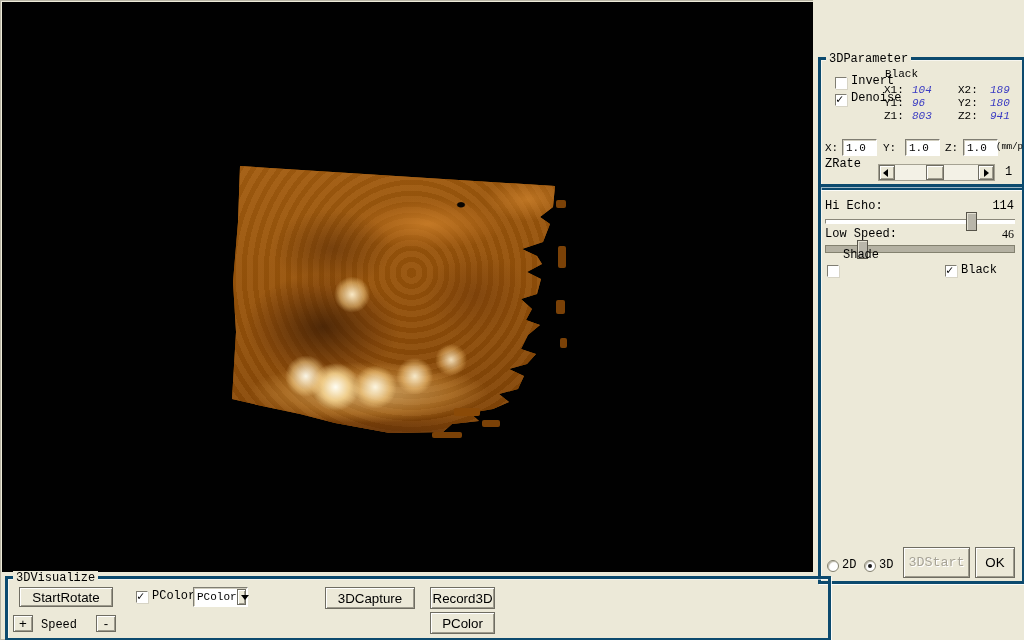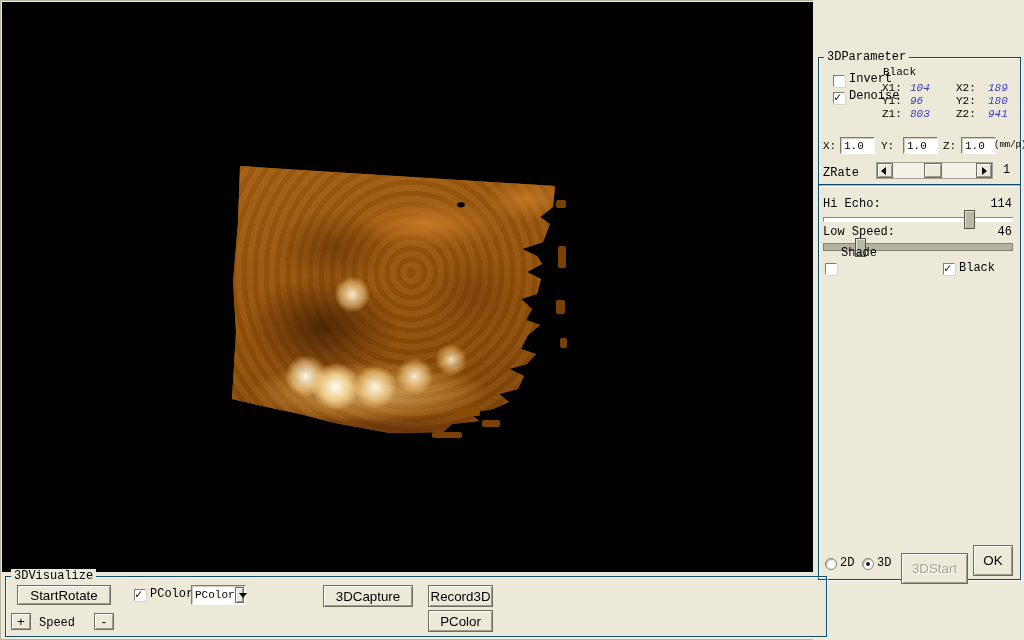--- a/index.html
+++ b/index.html
@@ -30,21 +30,21 @@
       radial-gradient(ellipse 95px 32px at 60% 22%, rgba(205,128,42,.8) 0%, rgba(175,103,27,.4) 60%, rgba(175,103,27,0) 82%),
       radial-gradient(ellipse 55px 28px at 90% 13%, rgba(208,132,46,.7) 0%, rgba(208,132,46,0) 78%),
       radial-gradient(ellipse 200px 26px at 42% 100%, rgba(96,48,10,.85) 0%, rgba(96,48,10,0) 85%),
       repeating-radial-gradient(circle at 55% 40%, rgba(0,0,0,.05) 0 5px, rgba(255,255,255,.04) 5px 11px),
       linear-gradient(168deg, #a35d10 0%, #96520a 45%, #7e4206 100%);
     clip-path:polygon(10px 2px,325px 22px,323px 43px,310px 53px,320px 60px,313px 78px,292px 85px,307px 92px,312px 100px,297px 108px,311px 115px,307px 130px,291px 135px,302px 145px,296px 156px,310px 161px,298px 171px,291px 185px,306px 190px,297px 200px,279px 205px,294px 212px,288px 225px,269px 230px,279px 238px,263px 245px,240px 249px,249px 257px,222px 260px,213px 268px,160px 269px,105px 259px,70px 250px,32px 242px,2px 235px,6px 168px,3px 118px,8px 58px);
   }
   .frag{position:absolute;background:#7a4107;border-radius:2px;}
   
   #right-panel{position:absolute;left:813px;top:0;width:211px;height:640px;background:#ece9d8;}
-  .groupbox{position:absolute;border:1px solid #0c4a6e;box-shadow:1px 1px 0 rgba(255,255,255,.85), inset 1px 1px 0 rgba(255,255,255,.6);}
+  .groupbox{position:absolute;border:3px solid #0c4a6e;box-shadow:1px 1px 0 rgba(255,255,255,.85), inset 1px 1px 0 rgba(255,255,255,.6);}
   .legend{position:absolute;top:-8px;left:5px;background:#ece9d8;padding:0 3px;line-height:14px;white-space:nowrap;}
   
   .btn{
     position:absolute;display:flex;align-items:center;justify-content:center;
     background:#ece9d8;border:1px solid #6f6d62;
     box-shadow:inset 1px 1px 0 #ffffff, inset -1px -1px 0 #9e9b8d;
     cursor:default;white-space:nowrap;
   }
   .btn.disabled{color:#a7a396;text-shadow:1px 1px 0 #fff;}
   .cb{position:absolute;width:10px;height:10px;background:#fff;border-top:1px solid #7f7d72;border-left:1px solid #7f7d72;border-bottom:1px solid #fff;border-right:1px solid #fff;box-shadow:1px 1px 0 #d7d4c5;}
@@ -125,21 +125,21 @@
       </div>
 
       <span class="lbl" style="left:4px;top:82px;font-size:11px;">X:</span>
       <input class="field" style="left: 21px; top: 79px; width: 27px; height: 13px;" value="1.0">
       <span class="lbl" style="left:62px;top:82px;font-size:11px;">Y:</span>
       <input class="field" style="left: 84px; top: 79px; width: 27px; height: 13px;" value="1.0">
       <span class="lbl" style="left:124px;top:82px;font-size:11px;">Z:</span>
       <input class="field" style="left: 142px; top: 79px; width: 27px; height: 13px;" value="1.0">
       <span class="lbl" style="left:175px;top:82px;font-size:9px;">(mm/p)</span>
 
-      <span class="lbl" style="left:4px;top:108px;">ZRate</span>
+      <span class="lbl" style="left:4px;top:97px;">ZRate</span>
       <div class="scrollbar" style="left:57px;top:104px;width:115px;">
         <span class="sb-btn">
             <span class="tri-left"></span>
           </span>
         <span class="sb-thumb"></span>
         <span class="sb-btn">
             <span class="tri-right"></span>
           </span>
       </div>
       <span class="lbl" style="left:184px;top:105px;">1</span>
@@ -148,37 +148,37 @@
     <div class="groupbox" style="left:5px;top:184px;width:201px;height:394px;">
 
       <span class="lbl" style="left:4px;top:12px;">Hi Echo:</span>
       <span class="val-right" style="top:12px;">114</span>
       <div class="slider" style="left:4px;top:25px;width:190px;">
         <span class="groove"></span>
         <span class="thumb" style="left:74%;"></span>
       </div>
 
       <span class="lbl" style="left:4px;top:40px;">Low Speed:</span>
-      <span class="val-right" style="top:40px;">46</span>
+      <span class="val-right" style="top:40px;font-family:Liberation Serif, serif;">46</span>
       <div class="slider" style="left:4px;top:53px;width:190px;">
         <span class="groove thick"></span>
         <span class="thumb" style="left:17%;"></span>
       </div>
 
       <span class="cb" style="left:6px;top:78px;"></span>
       <span class="cb-label" style="left:22px;top:61px;">Shade</span>
       <span class="cb checked" style="left:124px;top:78px;"></span>
       <span class="cb-label" style="left:140px;top:76px;">Black</span>
 
       <span class="radio" style="left:6px;top:373px;"></span>
       <span class="cb-label" style="left:21px;top:371px;">2D</span>
       <span class="radio selected" style="left:43px;top:373px;"></span>
       <span class="cb-label" style="left:58px;top:371px;">3D</span>
 
-      <button class="btn disabled" style="left:82px;top:368px;width:67px;height:31px;">3DStart</button>
+      <button class="btn disabled" style="left:82px;top:360px;width:67px;height:31px;font-family:Liberation Mono, monospace;">3DStart</button>
       <button class="btn" style="left:154px;top:360px;width:40px;height:31px;">OK</button>
     </div>
   </div>
 
   <div class="groupbox" style="left:5px;top:576px;width:820px;height:59px;">
     <span class="legend">3DVisualize</span>
 
     <button class="btn" style="left:11px;top:8px;width:94px;height:20px;">StartRotate</button>
 
     <button class="btn" style="left:5px;top:36px;width:20px;height:17px;">+</button>

